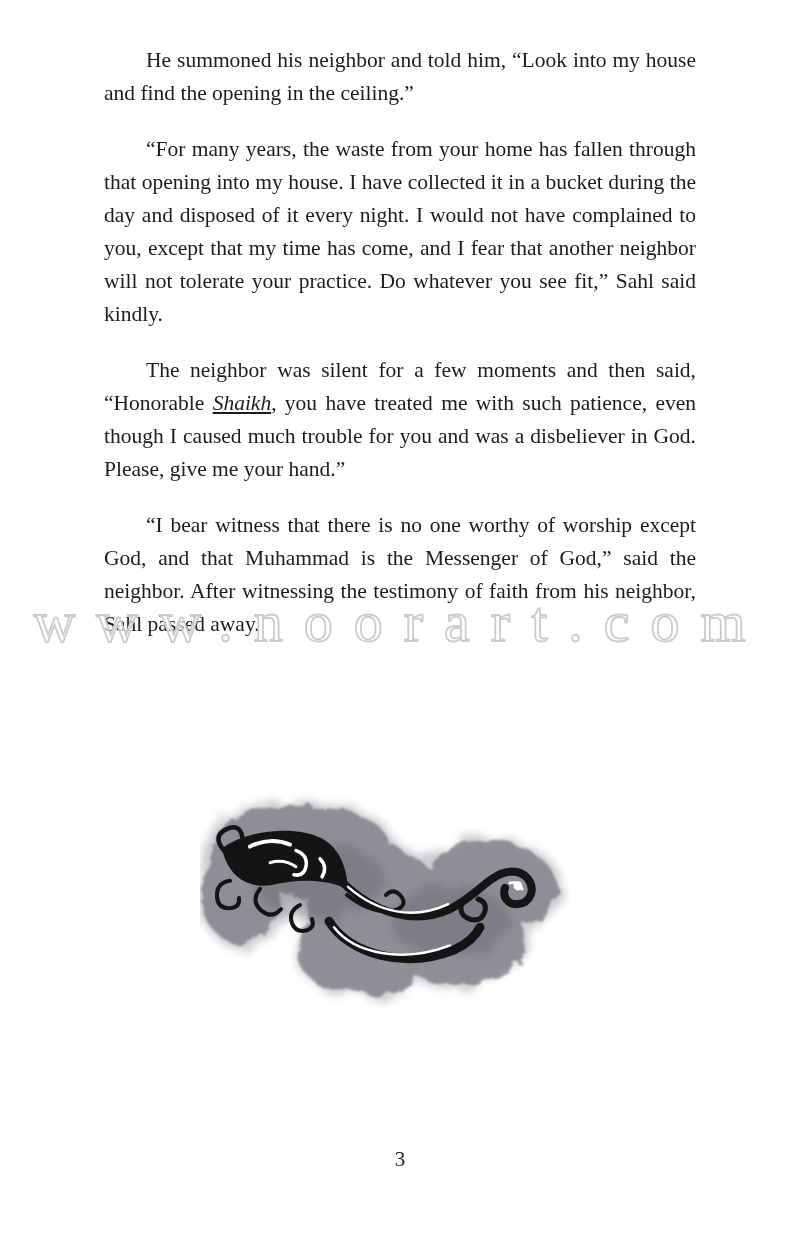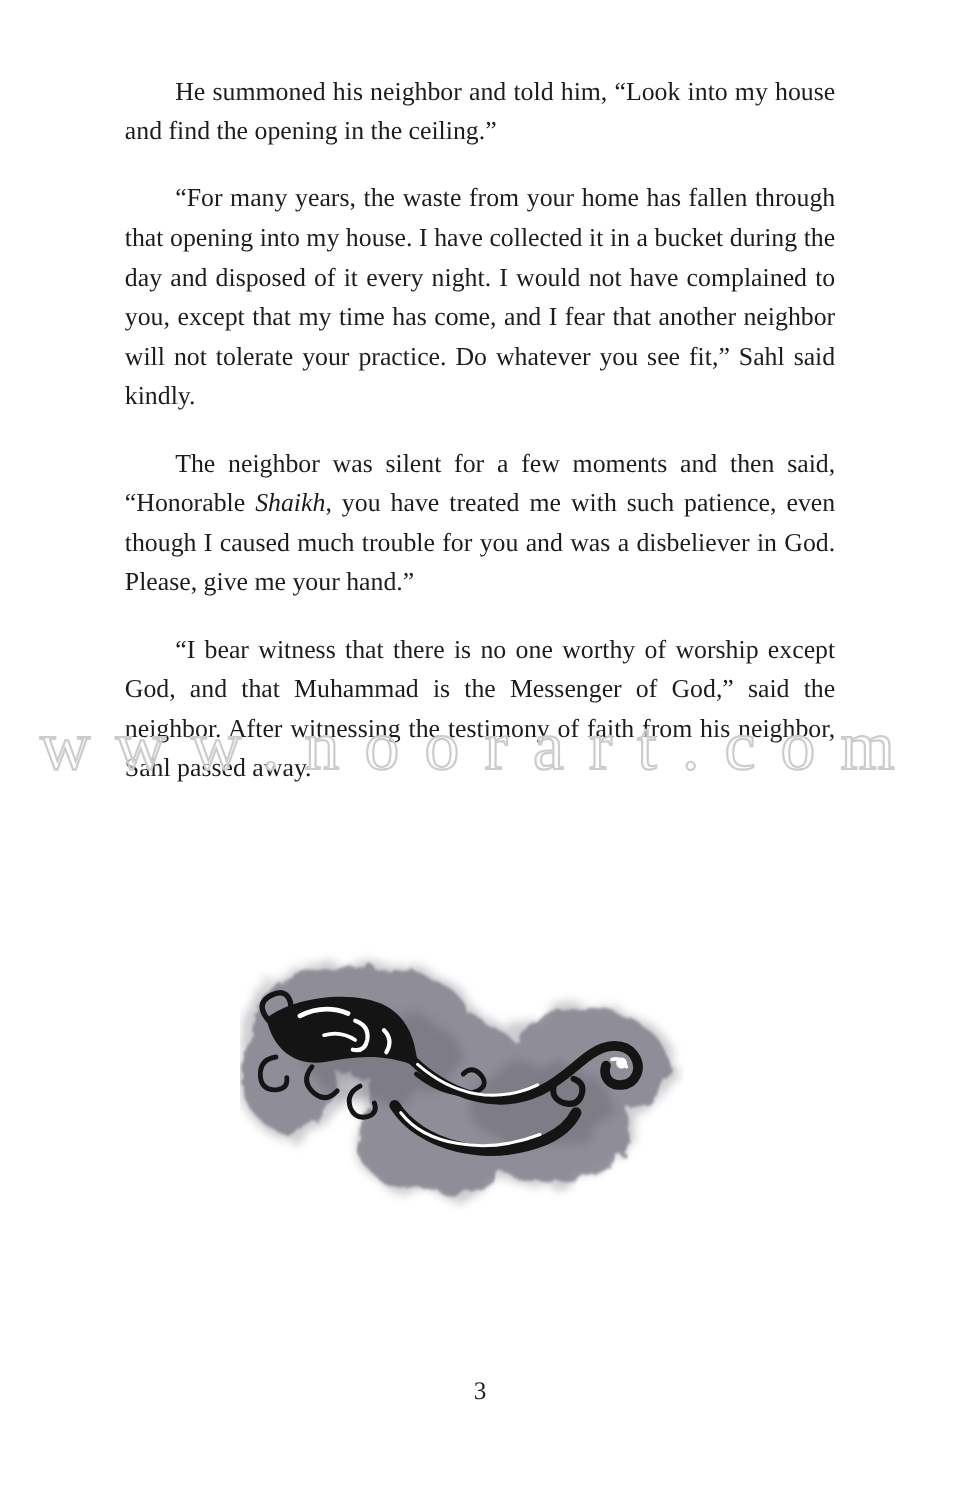--- a/index.html
+++ b/index.html
@@ -8,31 +8,31 @@
     width: 800px;
     height: 1238px;
     background: #ffffff;
     overflow: hidden;
     font-family: "Liberation Serif", "DejaVu Serif", serif;
     color: #1c1c1c;
   }
   .content {
     position: absolute;
     left: 104px;
-    top: 60px;
+    top: 44px;
     width: 592px;
     font-size: 21.5px;
     line-height: 33px;
   }
   .content p {
     margin: 0 0 23px 0;
     text-indent: 42px;
     text-align: justify;
   }
-  .content p em { font-style: italic; }
+  .content p em { font-style: italic; text-decoration: underline; }
   .watermark {
     position: absolute;
     left: 0;
     top: 592px;
     width: 100%;
     text-align: center;
     white-space: nowrap;
     font-size: 58px;
     line-height: 60px;
     letter-spacing: 21px;

